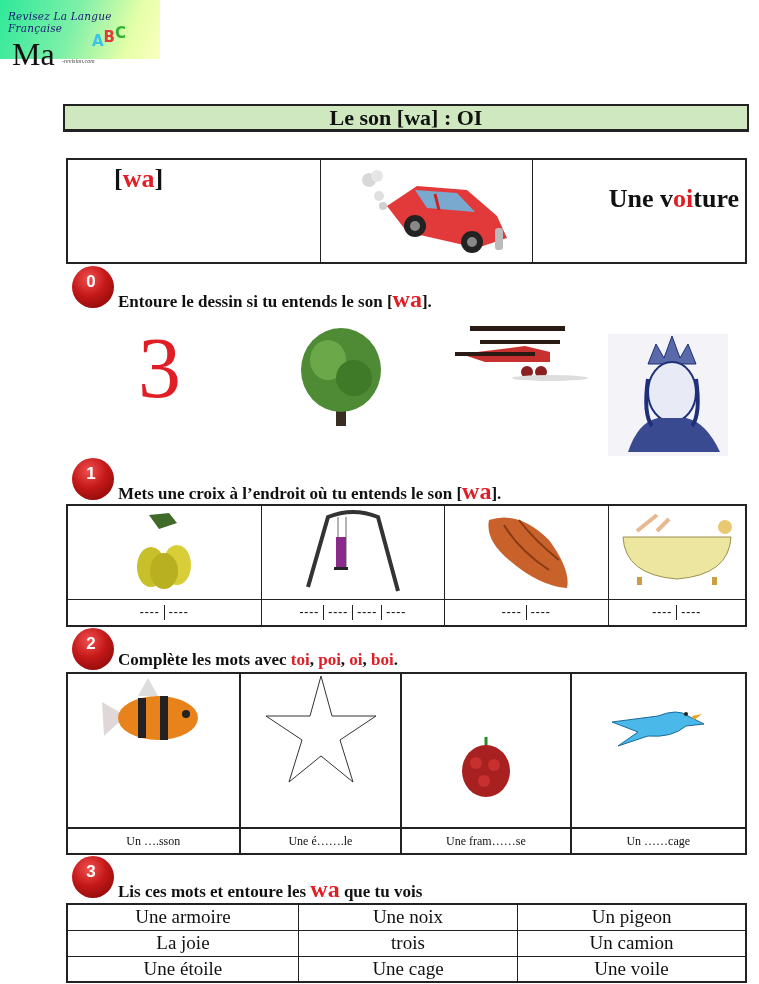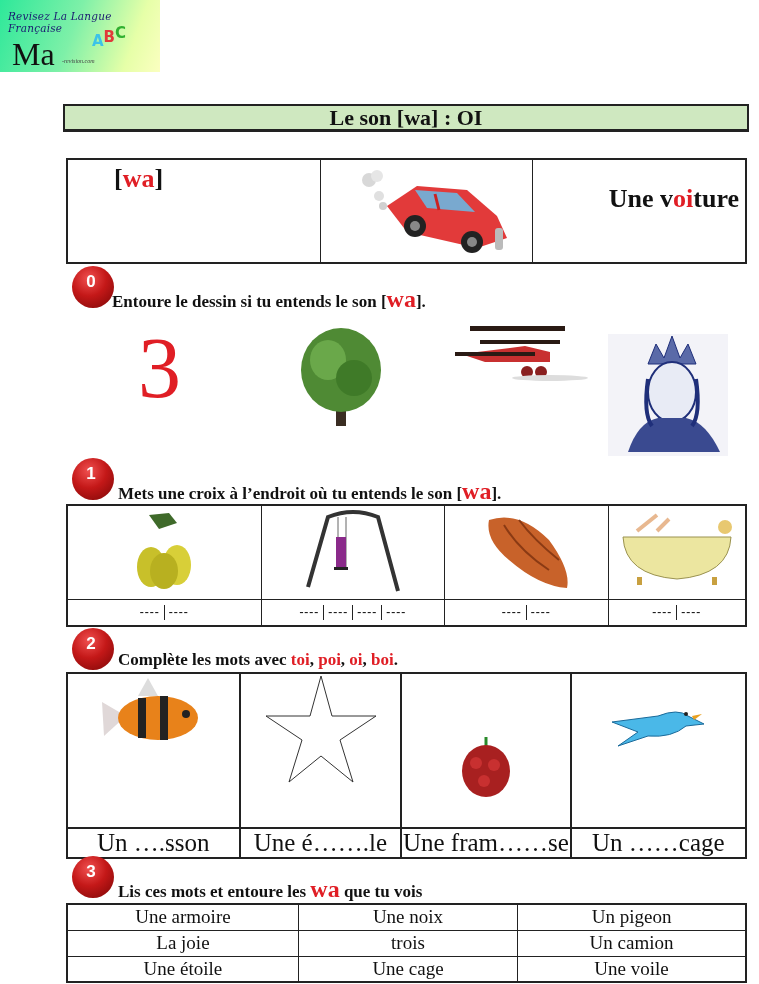--- a/index.html
+++ b/index.html
@@ -1,19 +1,19 @@
 <!DOCTYPE html>
 <html><head>
 <meta charset="utf-8">
 <style>
   * { box-sizing: border-box; margin: 0; padding: 0; }
   html, body { width: 759px; height: 984px; background: #ffffff; overflow: hidden; }
   body { position: relative; font-family: "Liberation Serif", "DejaVu Serif", serif; color: #111; }
 
-  .logo { position: absolute; left: 0; top: 0; width: 160px; height: 72px;
+  .logo { position: absolute; left: 0; top: 0; width: 160px; height: 59px;
     background: linear-gradient(110deg, #2ee89a 0%, #7ef0a8 45%, #e6ffa8 80%, #fbffc0 100%); }
   .logo .tagline { position: absolute; left: 8px; top: 10px; font-family: "DejaVu Serif", serif;
     font-style: italic; font-size: 10.5px; color: #1a1a70; letter-spacing: 0.2px; }
   .logo .ma { position: absolute; left: 12px; top: 36px; font-size: 32px; color: #111; }
   .logo .site { position: absolute; left: 62px; top: 58px; font-size: 6px; color: #444; font-style: italic; }
   .logo .abc { position: absolute; left: 92px; top: 32px; font-weight: bold; font-size: 15px;
     font-family: "DejaVu Sans", sans-serif; }
   .logo .abc span:nth-child(1) { color: #3cc3e8; }
   .logo .abc span:nth-child(2) { color: #e03a3a; position: relative; top: -4px; }
   .logo .abc span:nth-child(3) { color: #30b030; position: relative; top: -8px; }
@@ -47,21 +47,21 @@
   table { border-collapse: collapse; }
   .grid td { border: 1px solid #222; text-align: center; vertical-align: middle; }
 
   .t1 td { height: 93px; }
   .t1 tr.ans td { height: 26px; font-size: 12px; font-weight: bold; letter-spacing: 1px; }
   .slot { display: inline-block; padding: 0 4px; border-right: 1px solid #222; }
   .slot:last-child { border-right: none; }
 
   .t2 { position: absolute; left: 66px; top: 672px; width: 681px; border: 2px solid #222; }
   .t2 td { height: 155px; border-left: 2px solid #222; border-right: 2px solid #222; }
-  .t2 tr.ans td { height: 26px; font-size: 25px; border-top: 2px solid #222; }
+  .t2 tr.ans td { height: 26px; font-size: 12px; border-top: 2px solid #222; }
 
   .t3 { position: absolute; left: 66px; top: 903px; width: 681px; border: 2px solid #222; }
   .t3 td { height: 26px; font-size: 19px; border: 1px solid #222; }
 </style>
 </head>
 <body>
 
 <div class="logo">
   <div class="tagline">Revisez La Langue Française</div>
   <div class="ma">Ma</div>
@@ -92,21 +92,21 @@
         <circle cx="115" cy="76" r="5" fill="#888"></circle>
       <rect x="138" y="62" width="8" height="22" rx="3" fill="#bbb"></rect>
     </svg>
   </div>
   <div class="cell">
     <div class="intro-word"><span>Une v</span><span class="red">oi</span><span>ture</span></div>
   </div>
 </div>
 
 <div class="badge" style="left:72px;top:266px">0</div>
-<div class="instr" style="left:112px;top:286px">
+<div class="instr" style="left:118px;top:286px">
   <span>Entoure le dessin si tu entends le son [</span><span class="wa">wa</span><span>].</span>
 </div>
 <div class="pic" style="left:138px;top:325px;font-size:86px;color:#e01e25;line-height:1">3</div>
 <svg class="pic" style="left:296px;top:320px" width="90" height="110" viewBox="0 0 90 110">
   <rect x="40" y="78" width="10" height="28" fill="#3a2d22"></rect>
   <ellipse cx="45" cy="50" rx="40" ry="42" fill="#4f8a34"></ellipse>
   <ellipse cx="32" cy="40" rx="18" ry="20" fill="#6aa84a"></ellipse>
   <ellipse cx="58" cy="58" rx="18" ry="18" fill="#3f7a28"></ellipse>
 </svg>
 <svg class="pic" style="left:455px;top:320px" width="135" height="65" viewBox="0 0 135 65">

